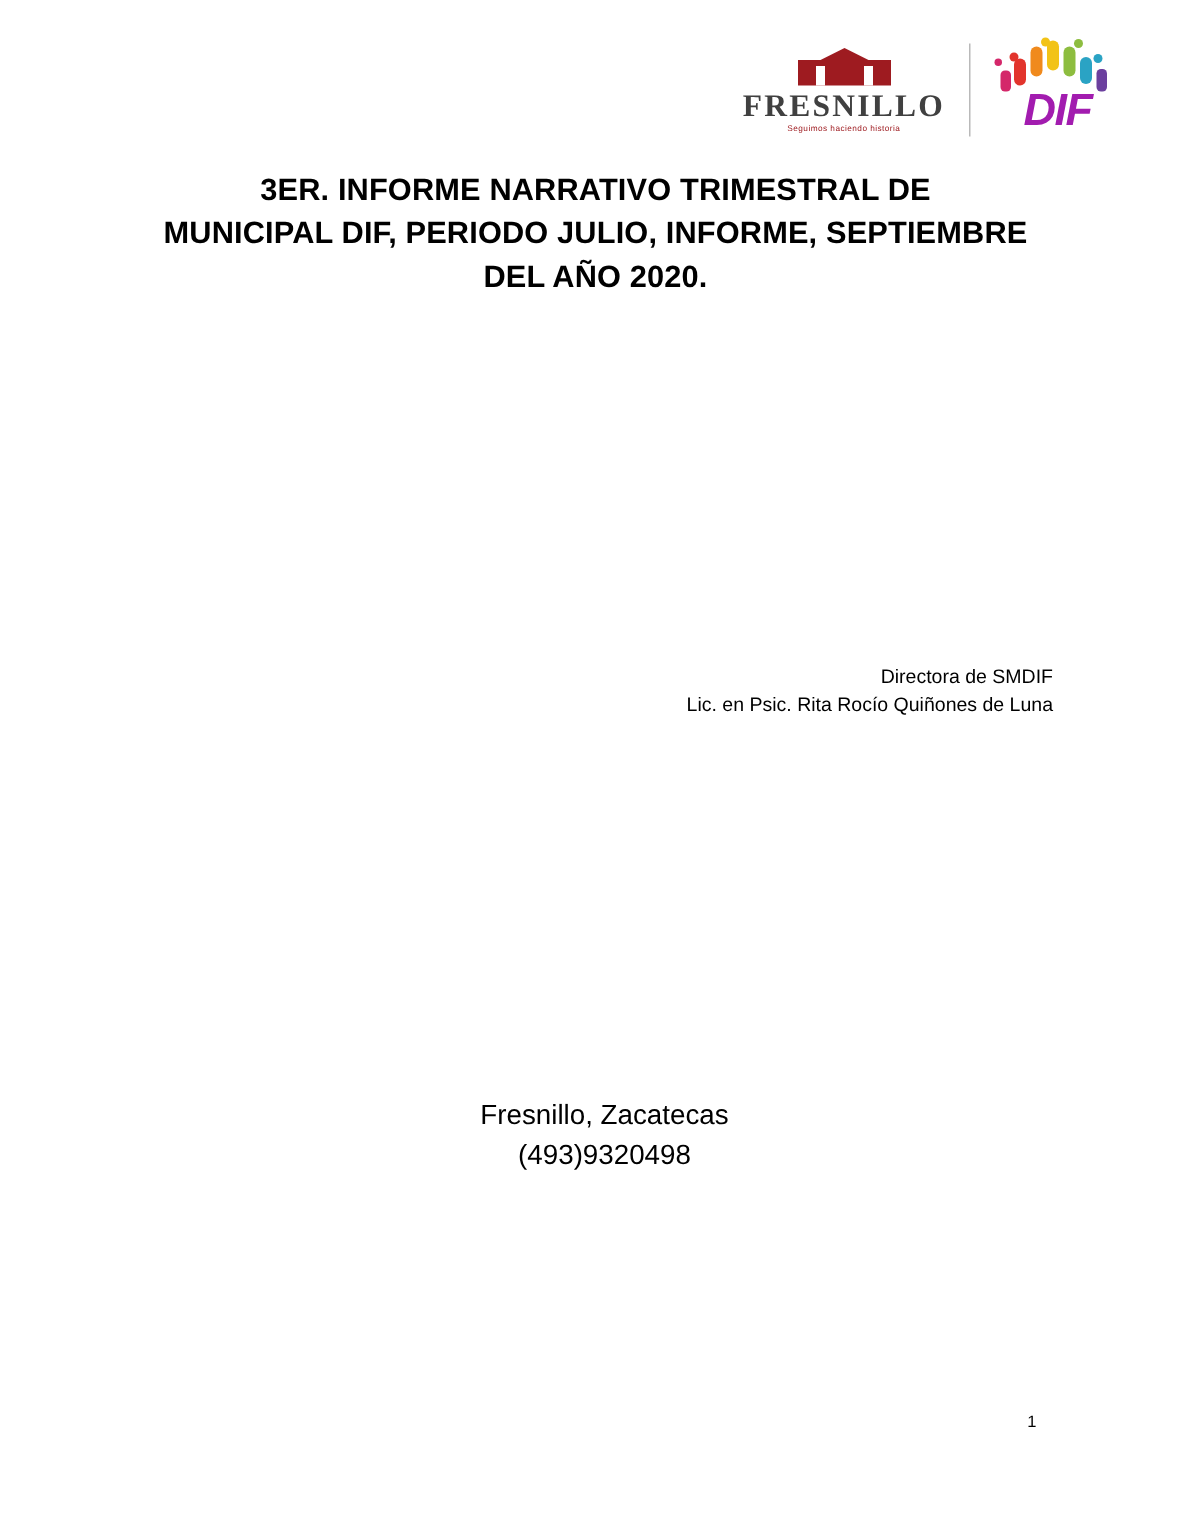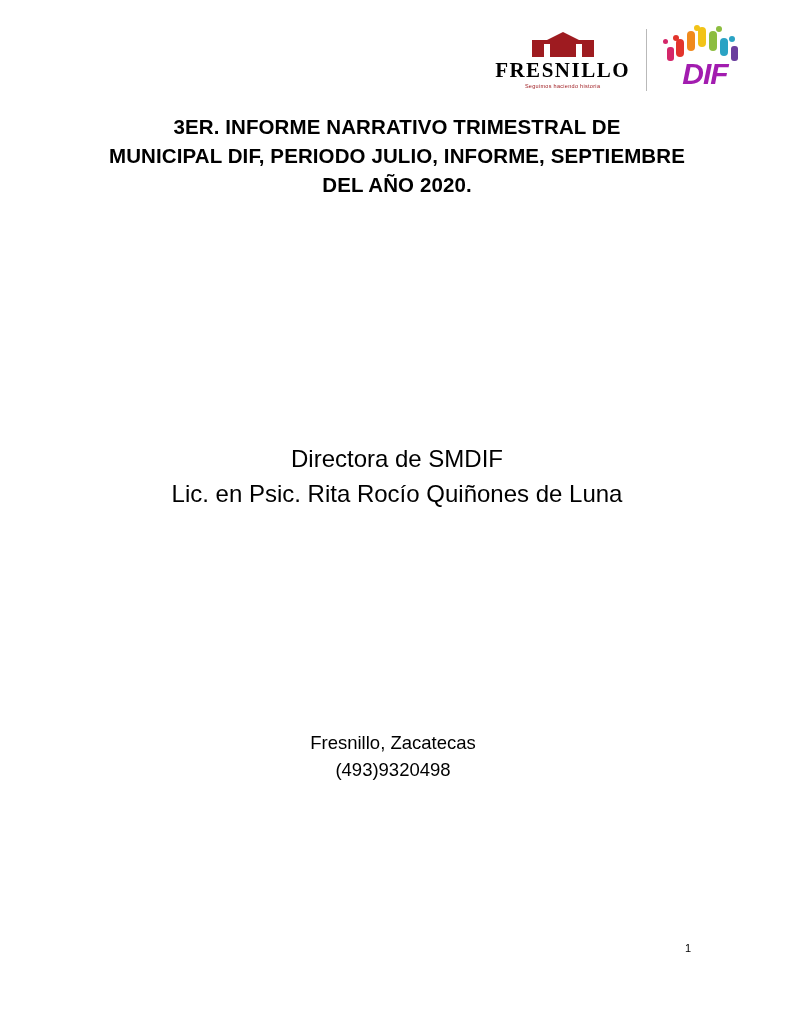--- a/index.html
+++ b/index.html
@@ -69,21 +69,21 @@
     height: 13px;
     background: #ffffff;
   }
   .fres-building .body::before { left: 12px; }
   .fres-building .body::after { right: 12px; }
   .fres-name {
     font-family: "Liberation Serif", serif;
     font-size: 21px;
     font-weight: bold;
     letter-spacing: 1.5px;
-    color: #000000;
+    color: #404040;
     line-height: 1;
     margin-top: 2px;
   }
   .fres-tag {
     font-size: 5.5px;
     letter-spacing: 0.3px;
     color: #9e1b20;
     margin-top: 2px;
     white-space: nowrap;
   }
@@ -129,30 +129,30 @@
     line-height: 1.42;
     letter-spacing: 0.1px;
   }
 
   
   .director-block {
     position: absolute;
     top: 442px;
     left: 92px;
     width: 610px;
-    text-align: center;
-    font-size: 24px;
+    text-align: right;
+    font-size: 13px;
     line-height: 1.45;
   }
 
   
   .address-block {
     position: absolute;
     top: 730px;
-    left: 88px;
+    left: 98px;
     width: 610px;
     text-align: center;
     font-size: 18.5px;
     line-height: 1.45;
   }
 
   
   .page-number {
     position: absolute;
     top: 942px;

